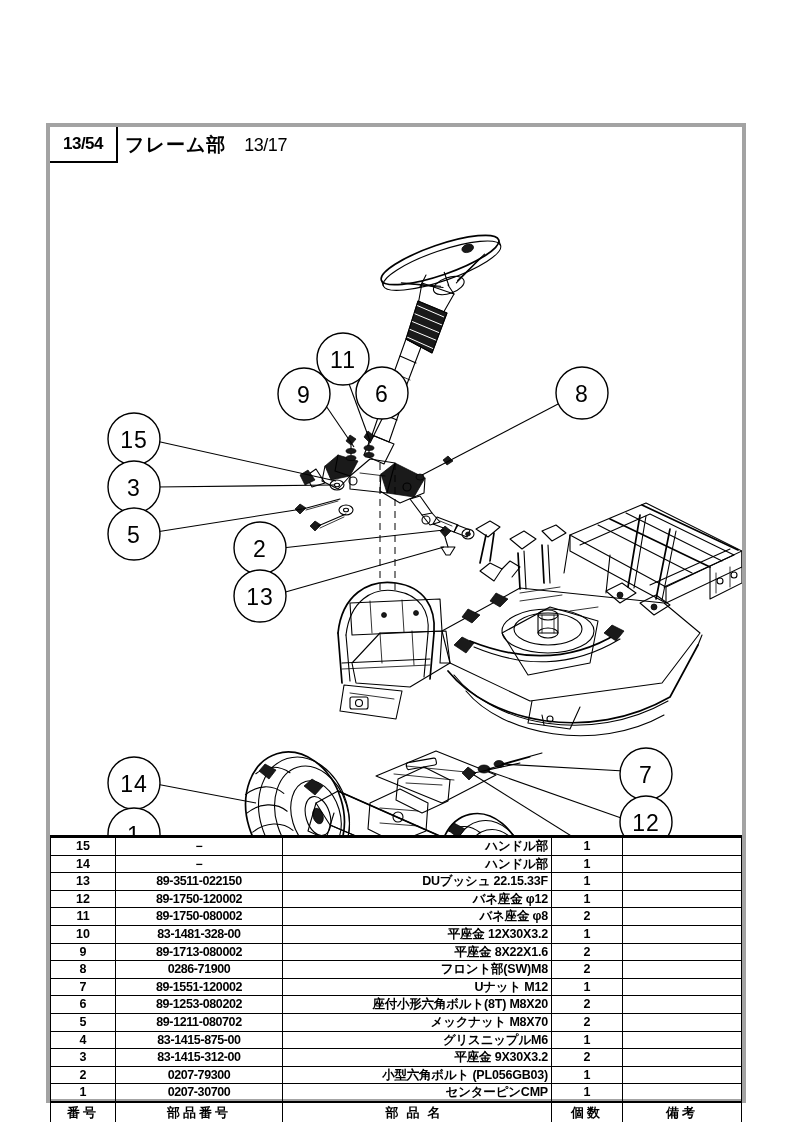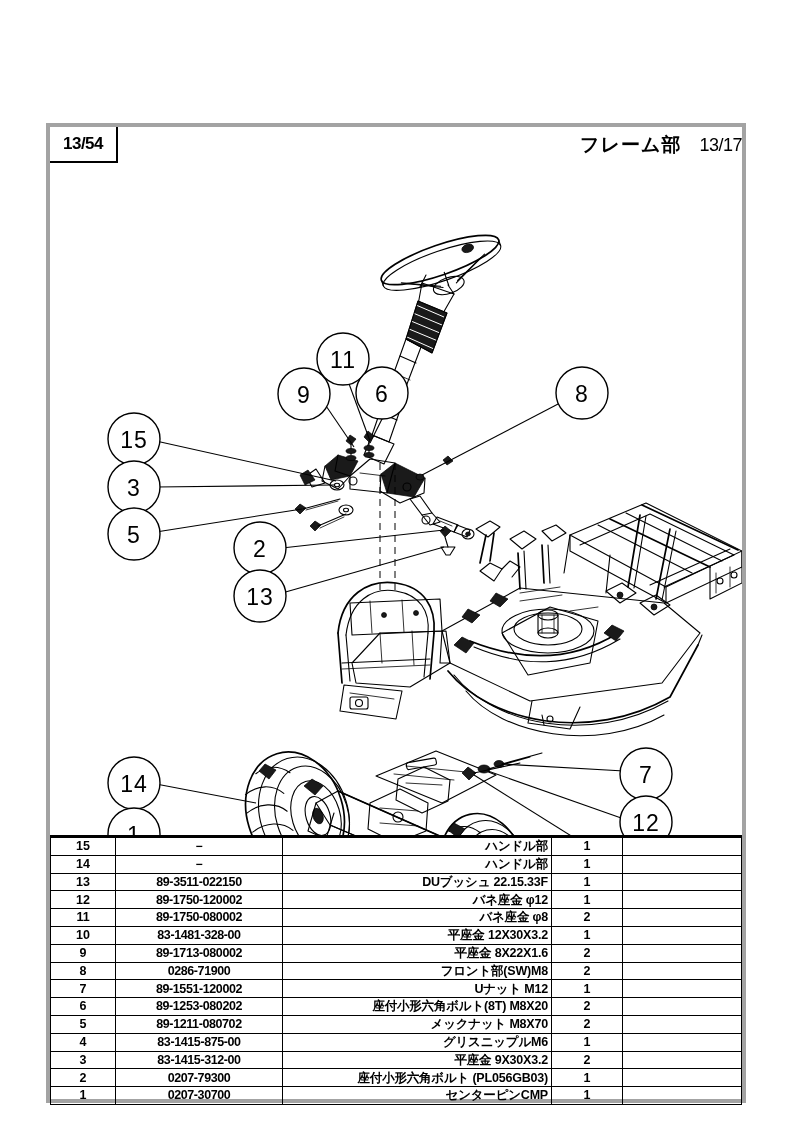--- a/index.html
+++ b/index.html
@@ -50,21 +50,20 @@
     font-weight: bold;
     font-size: 17px;
     letter-spacing: -0.5px;
   }
   #title-text-wrap {
     flex: 1;
     display: flex;
     align-items: center;
     padding-left: 7px;
     box-sizing: border-box;
-    justify-content: flex-end;
   }
   .title-jp {
     font-weight: bold;
     font-size: 19px;
     letter-spacing: 1px;
   }
   .title-num {
     font-weight: normal;
     font-size: 18px;
     margin-left: 18px;
@@ -597,28 +596,35 @@
           <tr>
             <td class="c-no">3</td>
             <td class="c-partno">83-1415-312-00</td>
             <td class="c-name">平座金  9X30X3.2</td>
             <td class="c-qty">2</td>
             <td class="c-remark"></td>
           </tr>
           <tr>
             <td class="c-no">2</td>
             <td class="c-partno">0207-79300</td>
-            <td class="c-name">座付小形六角ボルト (PL056GB03)</td>
+            <td class="c-name">小型六角ボルト (PL056GB03)</td>
             <td class="c-qty">1</td>
             <td class="c-remark"></td>
           </tr>
           <tr>
             <td class="c-no">1</td>
             <td class="c-partno">0207-30700</td>
             <td class="c-name">センターピンCMP</td>
             <td class="c-qty">1</td>
             <td class="c-remark"></td>
           </tr>
+          <tr class="header-row">
+            <td class="c-no">番号</td>
+            <td class="c-partno">部品番号</td>
+            <td class="c-name">部品名</td>
+            <td class="c-qty">個数</td>
+            <td class="c-remark">備考</td>
+          </tr>
         </tbody>
     </table>
   </div>
 
 </div>
 
 </body></html>

